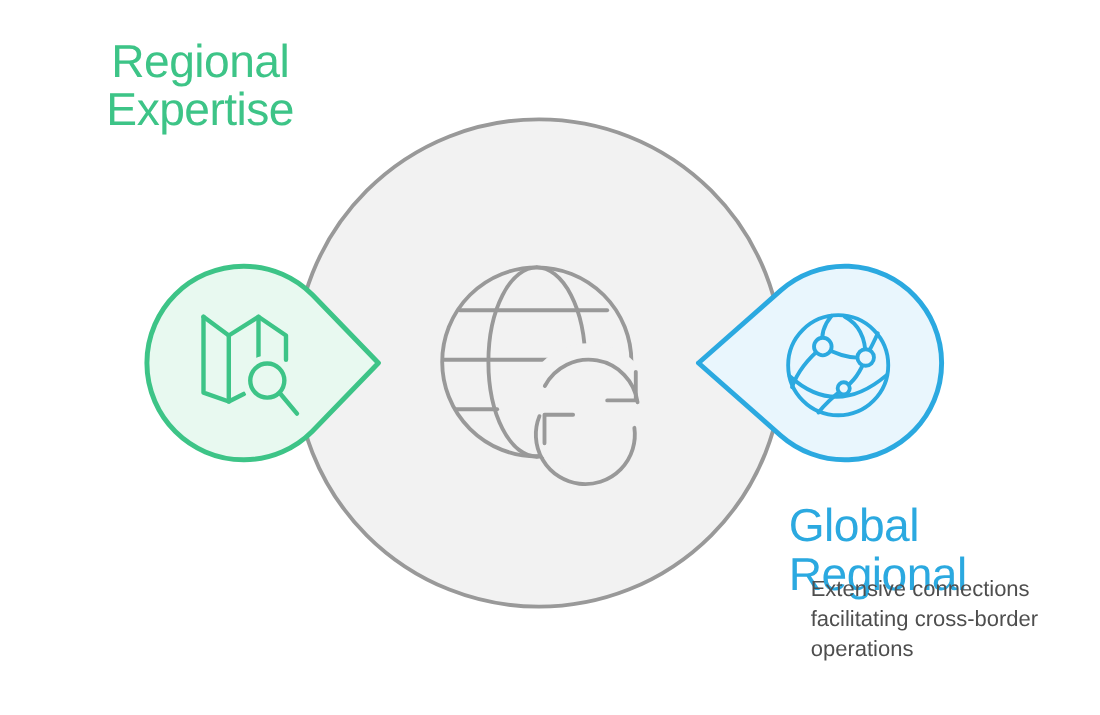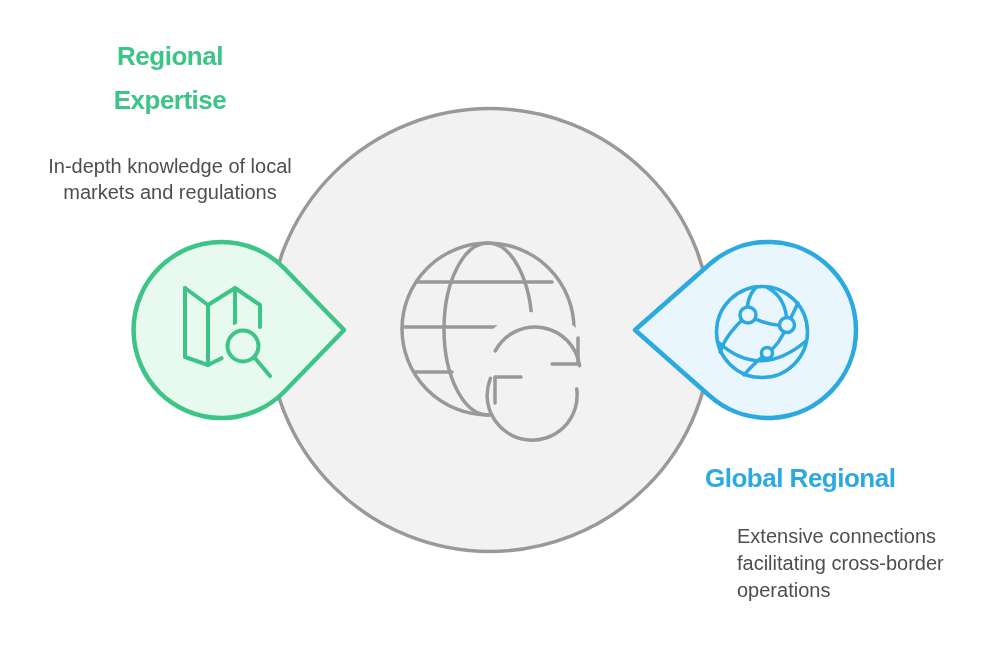--- a/index.html
+++ b/index.html
@@ -16,22 +16,22 @@
   .gline{fill:none;stroke:var(--gray);stroke-width:3.5;stroke-linecap:round;stroke-linejoin:round;}
   .erase-gray{fill:var(--gray-fill);stroke:none;}
   .erase-green{fill:var(--green-fill);stroke:none;}
   .pin-g{fill:var(--green-fill);stroke:var(--green);stroke-width:4.5;stroke-linejoin:round;}
   .pin-b{fill:var(--blue-fill);stroke:var(--blue);stroke-width:4.5;stroke-linejoin:round;}
   .ic-g{fill:none;stroke:var(--green);stroke-width:4;stroke-linecap:round;stroke-linejoin:round;}
   .ic-b{fill:none;stroke:var(--blue);stroke-width:3.5;stroke-linecap:round;stroke-linejoin:round;}
   .node-b{fill:var(--blue-fill);stroke:var(--blue);stroke-width:3.5;}
 
   .title{
-    position:absolute;font-weight:bold;font-size:26px;line-height:44px;
-    letter-spacing:-0.5px;white-space:pre-line;
+    position:absolute;font-weight:normal;font-size:42px;line-height:44px;
+    letter-spacing:-0.5px;white-space:pre-line;margin-left:12px;
   }
   .left-title{left:0;top:34px;width:340px;text-align:center;color:var(--green);}
   .right-title{left:705px;top:456px;width:290px;text-align:left;color:var(--blue);}
   .desc{
     position:absolute;color:var(--text);font-size:20px;white-space:pre-line;
   }
   .left-desc{left:0;top:153px;width:340px;text-align:center;line-height:26px;}
   .right-desc{left:705px;top:523px;width:280px;text-align:left;line-height:27px;margin-left:32px;}
 </style>
 </head>
@@ -97,21 +97,19 @@
           <circle class="node-b" cx="787" cy="325" r="7.5"></circle>
           <circle class="node-b" cx="767" cy="353" r="5.5"></circle>
         </g>
       </g>
     </g>
   </svg>
 
   <div class="title left-title">Regional
 Expertise</div>
 
-  <div class="desc left-desc">In-depth knowledge of local
-markets and regulations</div>
 
   <div class="title right-title">Global Regional</div>
 
   <div class="desc right-desc">Extensive connections
 facilitating cross-border
 operations</div>
 </div>
 
 </body></html>

